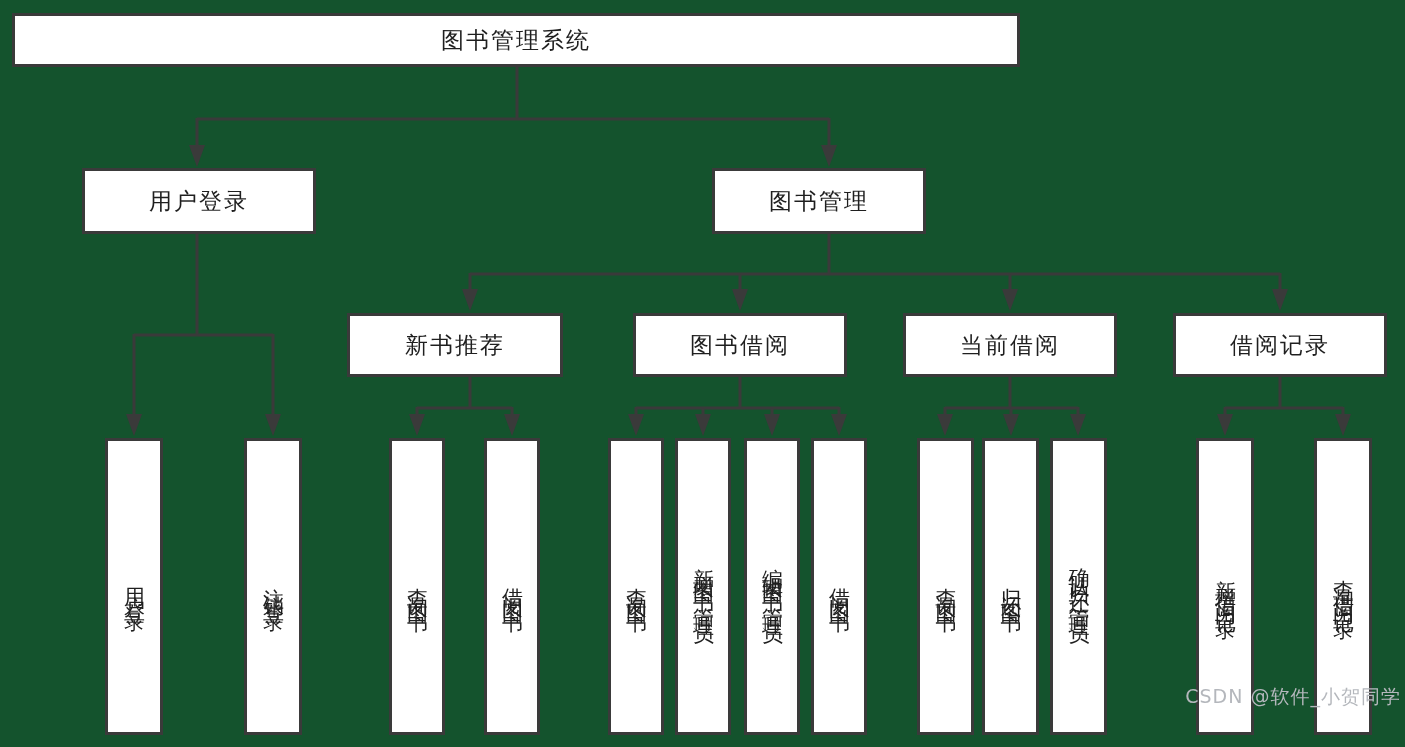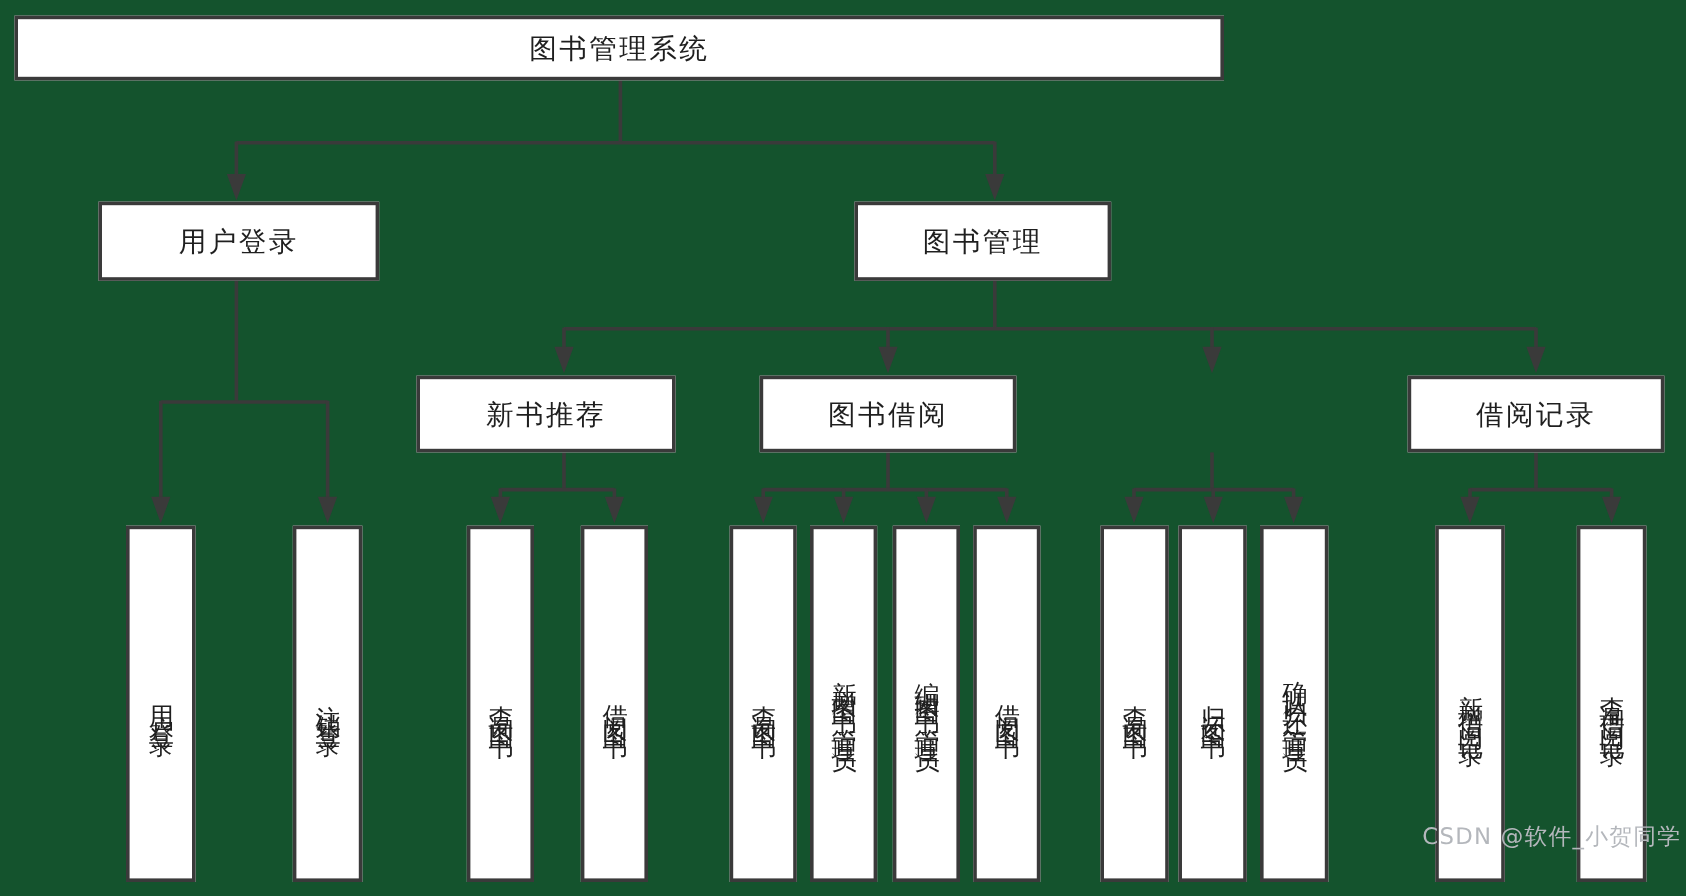--- a/index.html
+++ b/index.html
@@ -139,20 +139,23 @@
   <div class="node h" style="left:712px; top:168px; width:214px; height:66px;">
     <span>图书管理</span>
   </div>
 
   <div class="node h" style="left:347px; top:313px; width:216px; height:64px;">
     <span>新书推荐</span>
   </div>
   <div class="node h" style="left:633px; top:313px; width:214px; height:64px;">
     <span>图书借阅</span>
   </div>
+  <div class="node h" style="left:903px; top:313px; width:214px; height:64px;">
+    <span>当前借阅</span>
+  </div>
   <div class="node h" style="left:1173px; top:313px; width:214px; height:64px;">
     <span>借阅记录</span>
   </div>
 
   <div class="node v" style="left:105px; top:438px; width:58px; height:297px;">
     <span>用户登录</span>
   </div>
   <div class="node v" style="left:244px; top:438px; width:58px; height:297px;">
     <span>注销登录</span>
   </div>

